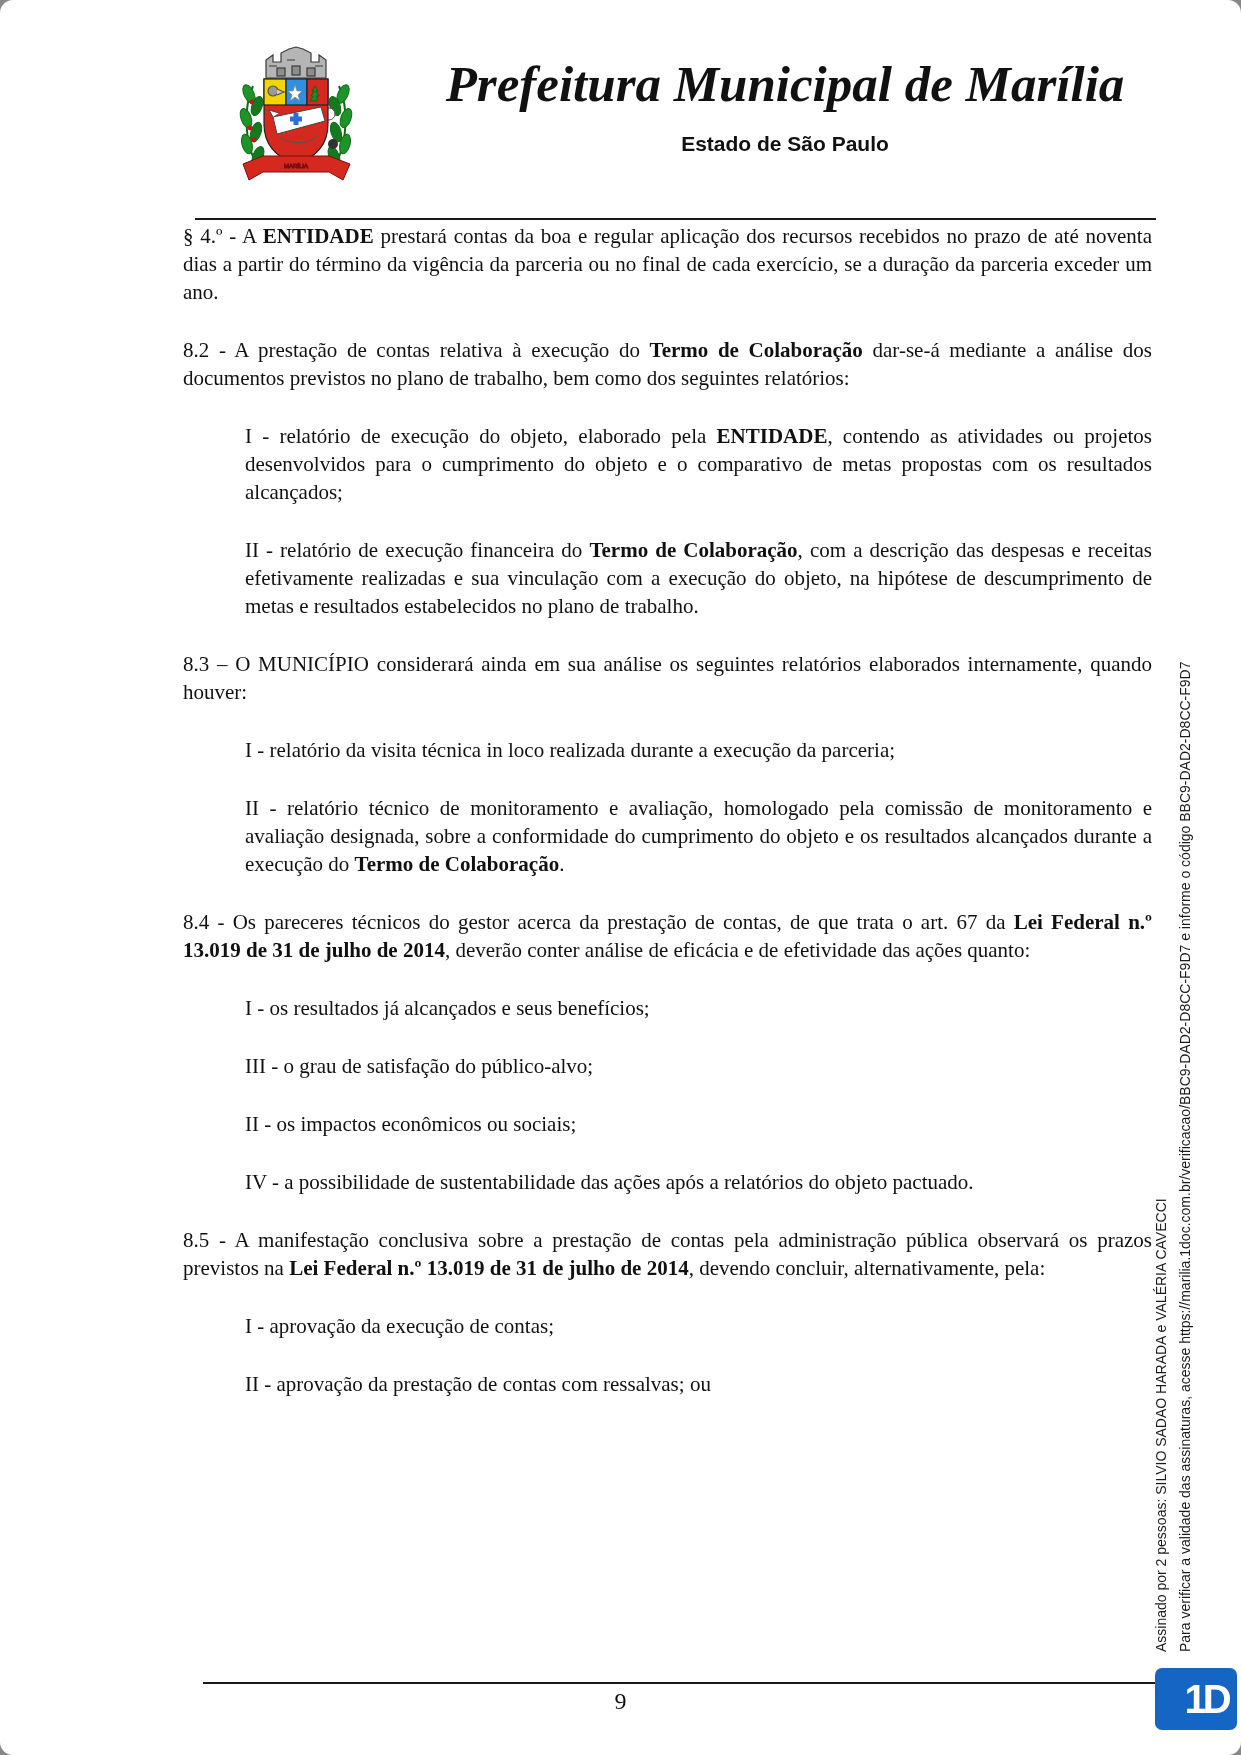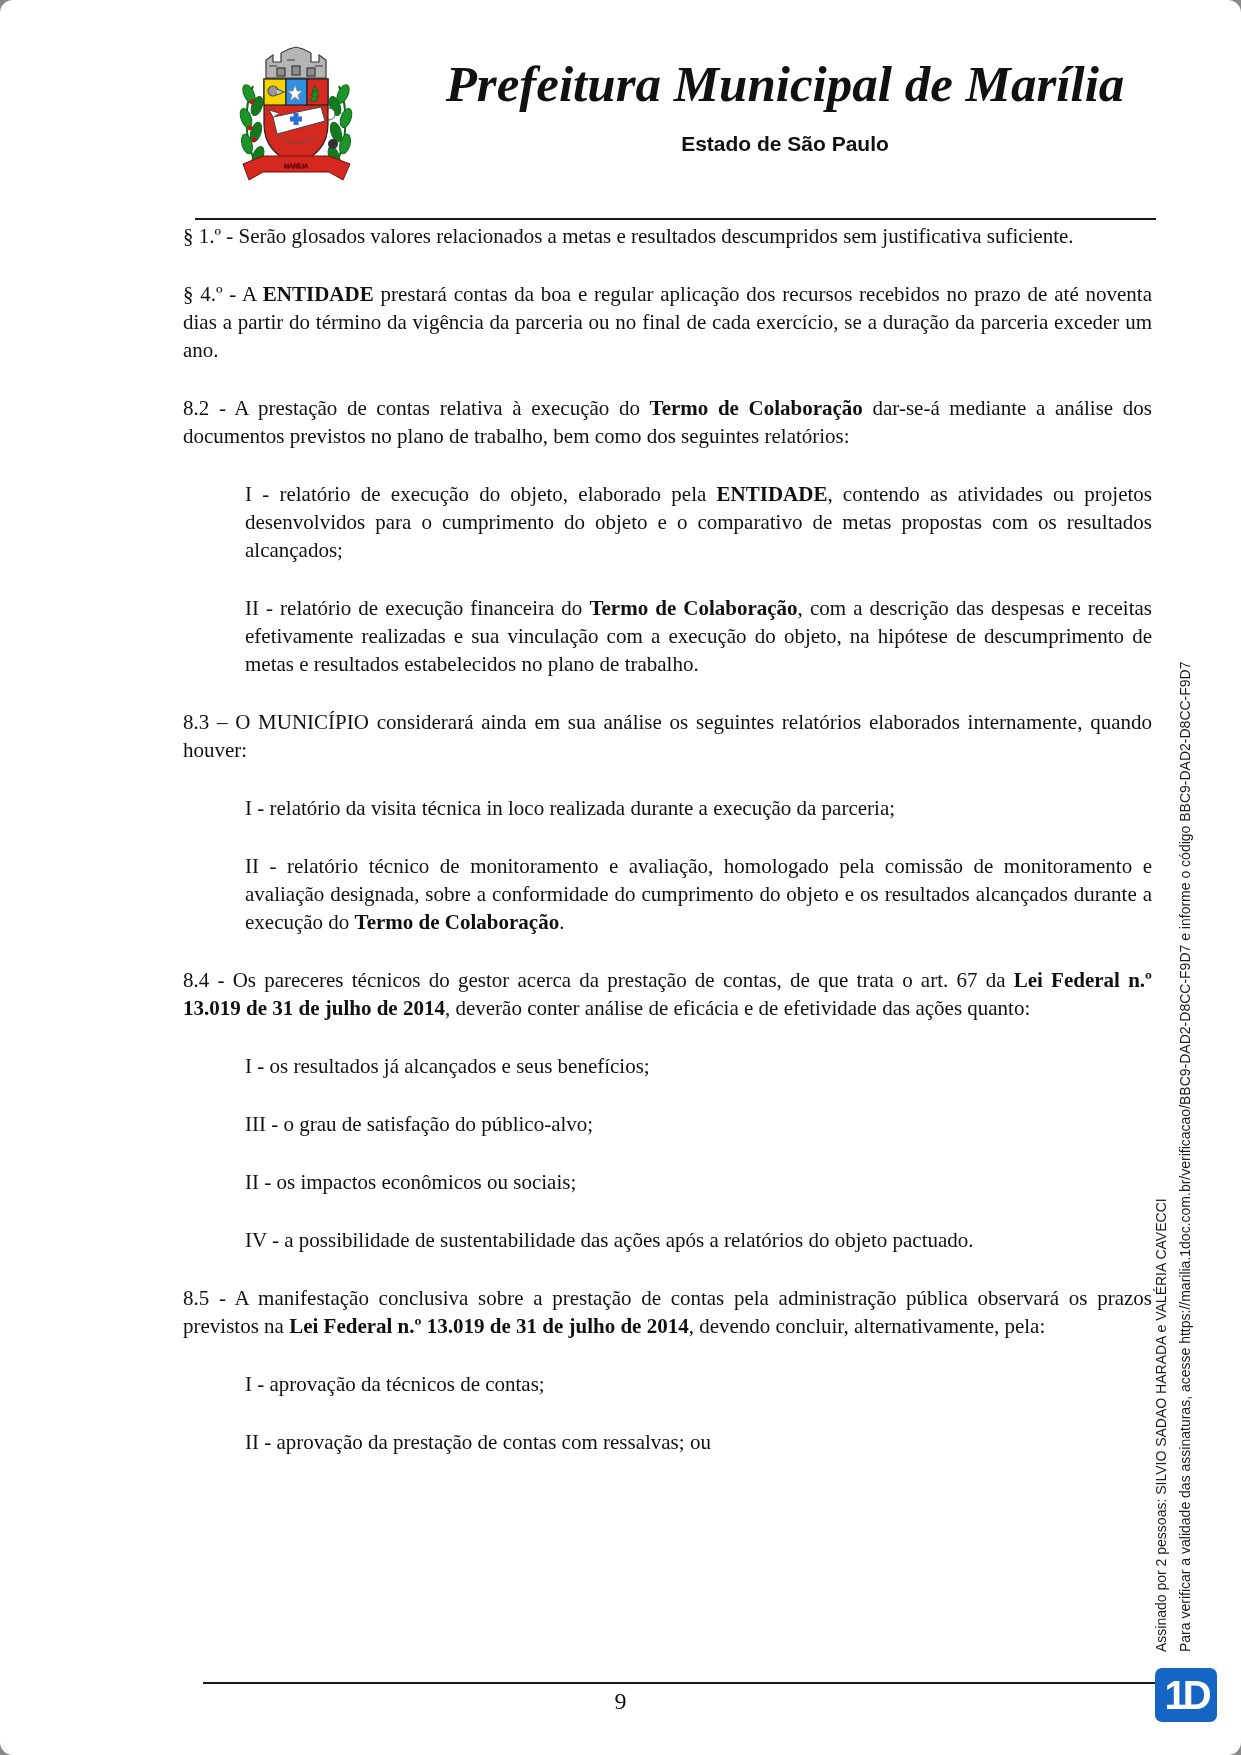--- a/index.html
+++ b/index.html
@@ -48,26 +48,27 @@
   }
   .vtext.inner{left:1153px;top:1652px;}
   .vtext.outer{left:1177px;top:1652px;}
   
   .footer-rule{position:absolute;left:203px;top:1682px;width:952px;height:2px;background:#1a1a1a;}
   .page-number{
     position:absolute;left:0;top:1688px;width:1241px;
     text-align:center;font-size:24px;
   }
   .onedoc-logo{
-    position:absolute;left:1155px;top:1668px;width:62px;height:54px;
+    position:absolute;left:1155px;top:1668px;width:62px;height:62px;
     border-radius:7px;
     display:flex;align-items:center;justify-content:center;
     font-family:"Liberation Sans",sans-serif;
     font-weight:bold;font-size:40px;letter-spacing:-4px;
     color:#ffffff;
+    padding-left:20px;
   }
 </style>
 </head>
 <body>
 
 <div class="page">
 
   <div class="crest">
     <svg width="127" height="148" viewBox="0 0 127 148" xmlns="http://www.w3.org/2000/svg">
 
@@ -131,35 +132,34 @@
   </div>
 
   <div class="title-block">
     <div class="doc-title">Prefeitura Municipal de Marília</div>
     <div class="doc-subtitle">Estado de São Paulo</div>
   </div>
 
   <div class="header-rule"></div>
 
   <div class="content">
-      <p class="para"><span>§ 1.º - Serão glosados valores relacionados a metas e resultados descumpridos sem justificativa suficiente.</span></p>
       <p class="para"><span>§ 4.º - A </span><b>ENTIDADE</b><span> prestará contas da boa e regular aplicação dos recursos recebidos no prazo de até noventa dias a partir do término da vigência da parceria ou no final de cada exercício, se a duração da parceria exceder um ano.</span></p>
       <p class="para"><span>8.2 - A prestação de contas relativa à execução do </span><b>Termo de Colaboração</b><span> dar-se-á mediante a análise dos documentos previstos no plano de trabalho, bem como dos seguintes relatórios:</span></p>
       <p class="para indent"><span>I - relatório de execução do objeto, elaborado pela </span><b>ENTIDADE</b><span>, contendo as atividades ou projetos desenvolvidos para o cumprimento do objeto e o comparativo de metas propostas com os resultados alcançados;</span></p>
       <p class="para indent"><span>II - relatório de execução financeira do </span><b>Termo de Colaboração</b><span>, com a descrição das despesas e receitas efetivamente realizadas e sua vinculação com a execução do objeto, na hipótese de descumprimento de metas e resultados estabelecidos no plano de trabalho.</span></p>
       <p class="para"><span>8.3 – O MUNICÍPIO considerará ainda em sua análise os seguintes relatórios elaborados internamente, quando houver:</span></p>
       <p class="para indent"><span>I - relatório da visita técnica in loco realizada durante a execução da parceria;</span></p>
       <p class="para indent"><span>II - relatório técnico de monitoramento e avaliação, homologado pela comissão de monitoramento e avaliação designada, sobre a conformidade do cumprimento do objeto e os resultados alcançados durante a execução do </span><b>Termo de Colaboração</b><span>.</span></p>
       <p class="para"><span>8.4 - Os pareceres técnicos do gestor acerca da prestação de contas, de que trata o art. 67 da </span><b>Lei Federal n.º 13.019 de 31 de julho de 2014</b><span>, deverão conter análise de eficácia e de efetividade das ações quanto:</span></p>
       <p class="para indent"><span>I - os resultados já alcançados e seus benefícios;</span></p>
       <p class="para indent"><span>III - o grau de satisfação do público-alvo;</span></p>
       <p class="para indent"><span>II - os impactos econômicos ou sociais;</span></p>
       <p class="para indent"><span>IV - a possibilidade de sustentabilidade das ações após a relatórios do objeto pactuado.</span></p>
       <p class="para"><span>8.5 - A manifestação conclusiva sobre a prestação de contas pela administração pública observará os prazos previstos na </span><b>Lei Federal n.º 13.019 de 31 de julho de 2014</b><span>, devendo concluir, alternativamente, pela:</span></p>
-      <p class="para indent"><span>I - aprovação da técnicos de contas;</span></p>
+      <p class="para indent"><span>I - aprovação da execução de contas;</span></p>
       <p class="para indent"><span>II - aprovação da prestação de contas com ressalvas; ou</span></p>
     </div>
 
   <div class="vtext inner">Assinado por 2 pessoas:  SILVIO SADAO HARADA e VALÉRIA CAVECCI</div>
   <div class="vtext outer">Para verificar a validade das assinaturas, acesse https://marilia.1doc.com.br/verificacao/BBC9-DAD2-D8CC-F9D7 e informe o código BBC9-DAD2-D8CC-F9D7</div>
 
   <div class="footer-rule"></div>
   <div class="page-number">9</div>
   <div class="onedoc-logo" style="background: rgb(21, 101, 196);">1D</div>
 

